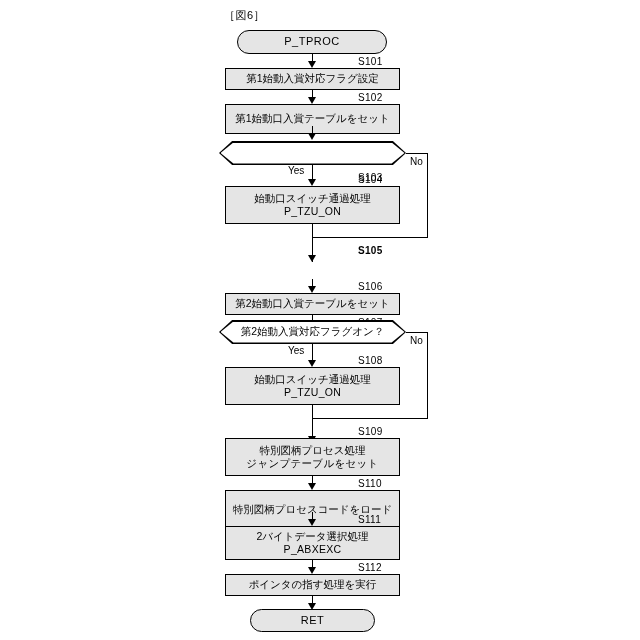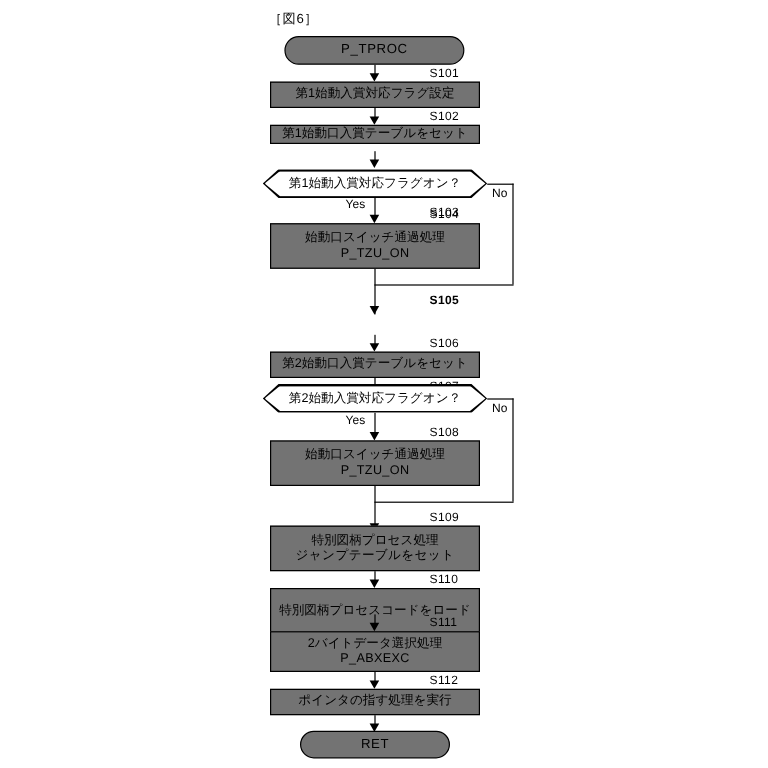--- a/index.html
+++ b/index.html
@@ -31,21 +31,21 @@
   
   .node {
     position: absolute;
     box-sizing: border-box;
     display: flex;
     flex-direction: column;
     align-items: center;
     justify-content: center;
     text-align: center;
     border: 1.5px solid #000;
-    background: #737373;
+    background: #e5e5e5;
     font-size: 10.5px;
     line-height: 1.25;
     white-space: nowrap;
   }
   .node.terminal {
     border-radius: 13px;
     font-size: 11px;
     letter-spacing: 0.5px;
   }
   .node .line2 {
@@ -134,32 +134,31 @@
 
   <div class="step-label" style="left:358px; top:56px;">S101</div>
   <div class="node" style="left:225px; top:68px; width:175px; height:22px;">
     <span>第1始動入賞対応フラグ設定</span>
   </div>
 
   <div class="vline" style="left:312px; top:90px; height:9px;"></div>
   <div class="arrow-down" style="left:307.5px; top:97px;"></div>
 
   <div class="step-label" style="left:358px; top:92px;">S102</div>
-  <div class="node" style="left:225px; top:104px; width:175px; height:16px;">
+  <div class="node" style="left:225px; top:104px; width:175px; height:30px;">
     <span>第1始動口入賞テーブルをセット</span>
   </div>
 
   <div class="vline" style="left:312px; top:126px; height:9px;"></div>
   <div class="arrow-down" style="left:307.5px; top:133px;"></div>
 
   <div class="step-label" style="left:358px; top:128px;margin-top:44px;">S103</div>
   <div class="decision" style="left:219px; top:141px; width:187px; height:24px;">
     <div class="dec-bg"></div>
     <div class="dec-fg"></div>
-    <span class="dec-text">第1始動入賞対応フラグオン？</span>
   </div>
 
   <div class="branch-label" style="left:288px; top:165px;">Yes</div>
   <div class="vline" style="left:312px; top:165px; height:16px;"></div>
   <div class="arrow-down" style="left:307.5px; top:179px;"></div>
 
   <div class="hline" style="left:406px; top:153px; width:22px;"></div>
   <div class="branch-label" style="left:410px; top:156px;">No</div>
   <div class="vline" style="left:427px; top:153px; height:84px;"></div>
   <div class="hline" style="left:312px; top:237px; width:116px;"></div>

